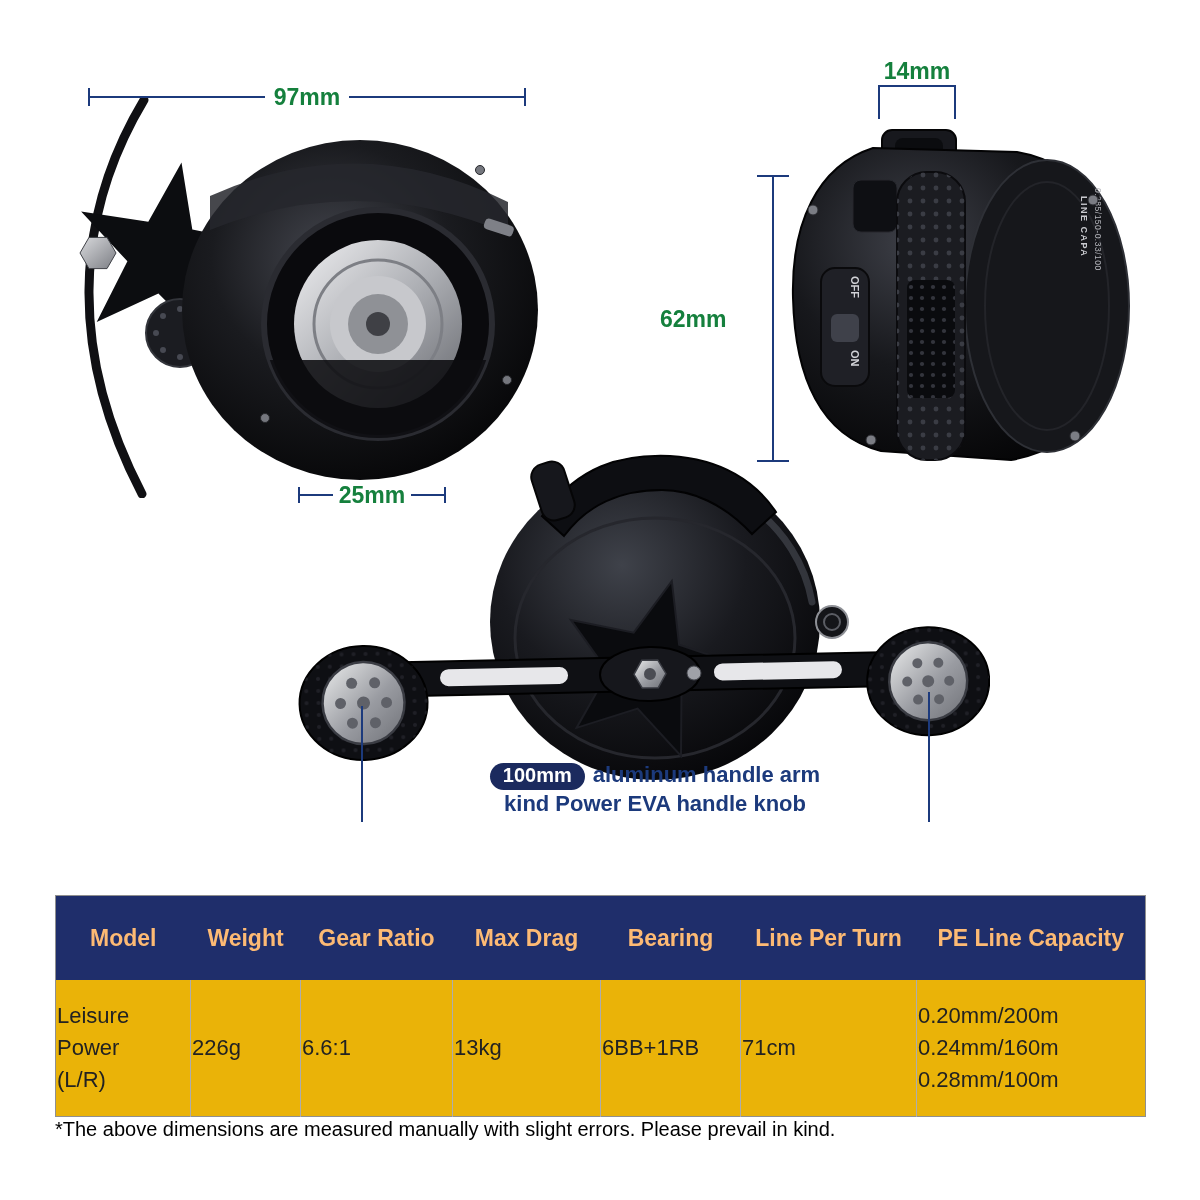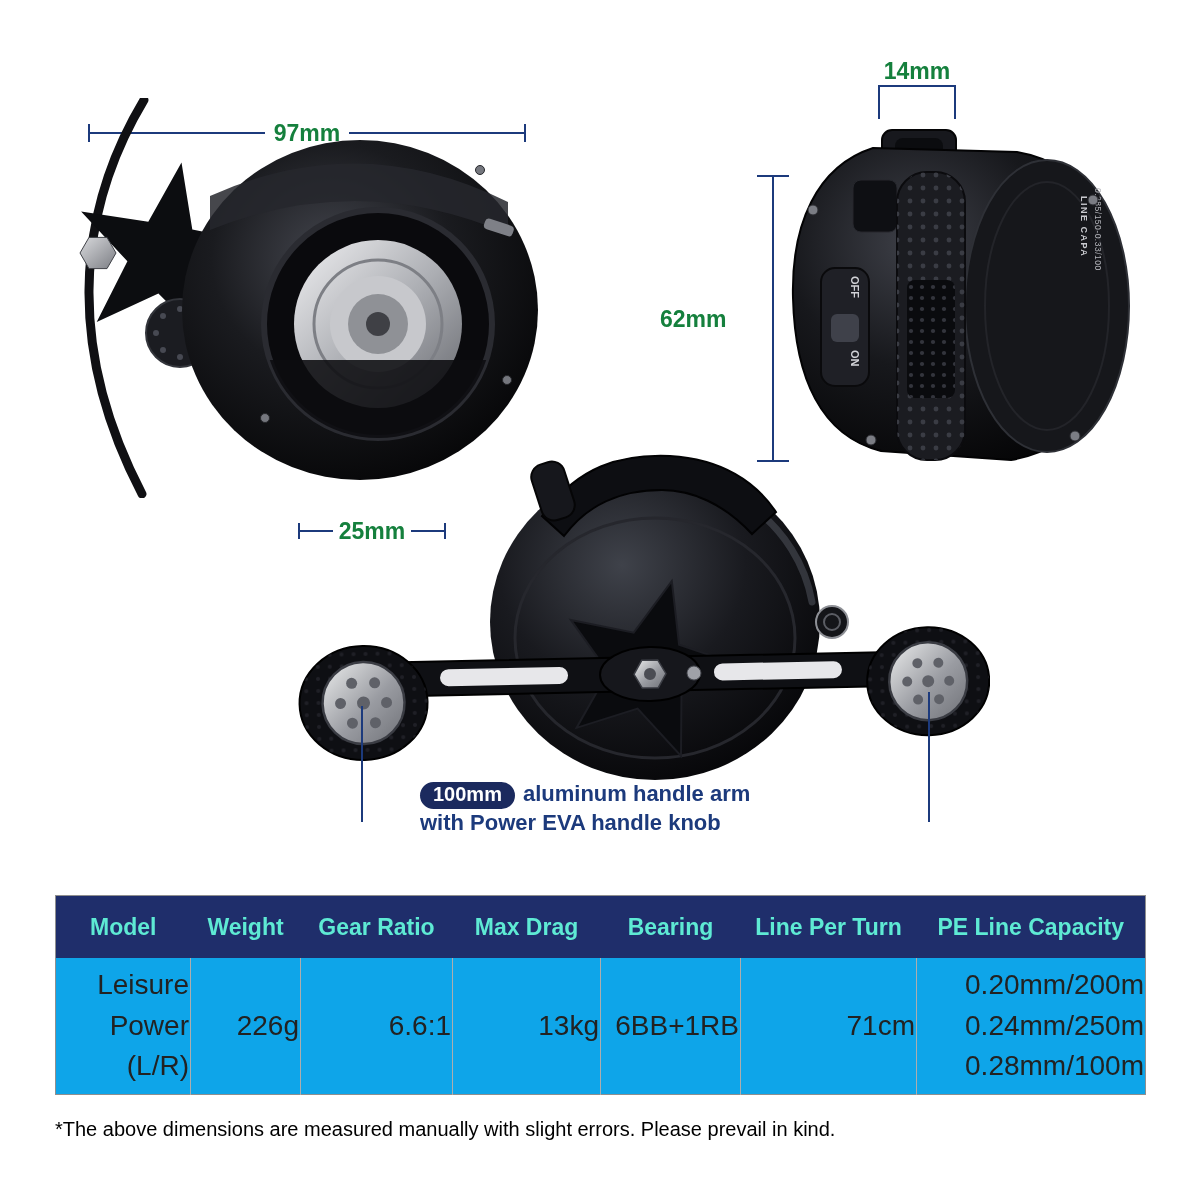--- a/index.html
+++ b/index.html
@@ -1,49 +1,49 @@
 <!DOCTYPE html>
 <html><head>
 <meta charset="utf-8">
 <style>
   html,body{margin:0;padding:0;background:#fff;}
   #page{position:relative;width:1200px;height:1200px;background:#ffffff;overflow:hidden;
         font-family:"Liberation Sans", sans-serif;}
   .abs{position:absolute;}
 
   
-  .dim-row{position:absolute;display:flex;align-items:center;margin-top:36px;}
+  .dim-row{position:absolute;display:flex;align-items:center;}
   .dim-row .tick{width:2px;background:#1c3a7c;align-self:stretch;}
   .dim-row .line{flex:1;height:2px;background:#1c3a7c;}
   .dim-label{font-weight:700;font-size:23px;color:#15803d;white-space:nowrap;}
   .dim-row .dim-label{padding:0 9px;}
 
   .dim-cap{display:flex;align-items:flex-start;height:34px;}
   .dim-cap .tick-d{width:2px;height:34px;background:#1c3a7c;}
   .dim-cap .line-t{flex:1;height:2px;background:#1c3a7c;}
 
   .dim-v{position:absolute;display:flex;flex-direction:column;align-items:flex-start;}
   .dim-v .htick{width:32px;height:2px;background:#1c3a7c;}
   .dim-v .vline{flex:1;width:2px;margin-left:15px;background:#1c3a7c;}
 
   .leader{position:absolute;width:2px;background:#1c3a7c;}
 
   
-  .handle-note{position:absolute;left:420px;top:780px;width:470px;text-align:left;
+  .handle-note{position:absolute;left:420px;top:761px;width:470px;text-align:center;
                color:#1c3a7c;font-weight:700;font-size:22px;line-height:27px;}
   .badge{display:inline-block;background:#1b2a5e;color:#ffffff;font-weight:700;
          font-size:20px;border-radius:15px;padding:1px 13px 3px;margin-right:8px;line-height:23px;}
 
   
   .spec-table{position:absolute;left:55px;top:895px;width:1090px;border-collapse:collapse;
               table-layout:fixed;border:1px solid #8f8f8f;}
-  .spec-table th{background:#1f2e6b;color:#5eead4;font-size:23px;font-weight:700;
-                 height:62px;padding:0 4px;text-align:center;}
-  .spec-table td{font-size:28px;color:#222222;text-align:right;vertical-align:middle;
-                 height:134px;border-left:1px solid #adadad;background:#0ea5e9;line-height:1.45;}
+  .spec-table th{background:#1f2e6b;color:#fdba74;font-size:23px;font-weight:700;
+                 height:62px;padding:11px 4px;text-align:center;}
+  .spec-table td{font-size:22px;color:#222222;text-align:left;vertical-align:middle;
+                 height:134px;border-left:1px solid #adadad;background:#eab308;line-height:1.45;}
   .spec-table td:first-child{border-left:none;}
 
   .footer-note{position:absolute;left:55px;top:1118px;font-size:20px;color:#000000;}
 </style>
 </head>
 <body>
 
 <div id="page">
 
   <div class="dim-row" style="left:88px;top:88px;width:438px;height:18px;">
@@ -227,21 +227,21 @@
       </g>
     </g>
   </svg>
 
   <div class="leader" style="left:361px;top:706px;height:116px;"></div>
   <div class="leader" style="left:928px;top:692px;height:130px;"></div>
   <div class="handle-note">
     <div>
       <span class="badge">100mm</span><span>aluminum handle arm</span>
     </div>
-    <div>with Power EVA handle knob</div>
+    <div>kind Power EVA handle knob</div>
   </div>
 
   <table class="spec-table">
     <colgroup>
       <col style="width:135px">
         <col style="width:110px">
         <col style="width:152px">
         <col style="width:148px">
       <col style="width:140px">
         <col style="width:176px">
@@ -265,21 +265,21 @@
           <div>Power</div>
           <div>(L/R)</div>
         </td>
         <td>226g</td>
         <td>6.6:1</td>
         <td>13kg</td>
         <td>6BB+1RB</td>
         <td>71cm</td>
         <td>
           <div>0.20mm/200m</div>
-          <div>0.24mm/250m</div>
+          <div>0.24mm/160m</div>
           <div>0.28mm/100m</div>
         </td>
       </tr>
     </tbody>
   </table>
 
   <div class="footer-note">*The above dimensions are measured manually with slight errors. Please prevail in kind.</div>
 
 </div>
 

